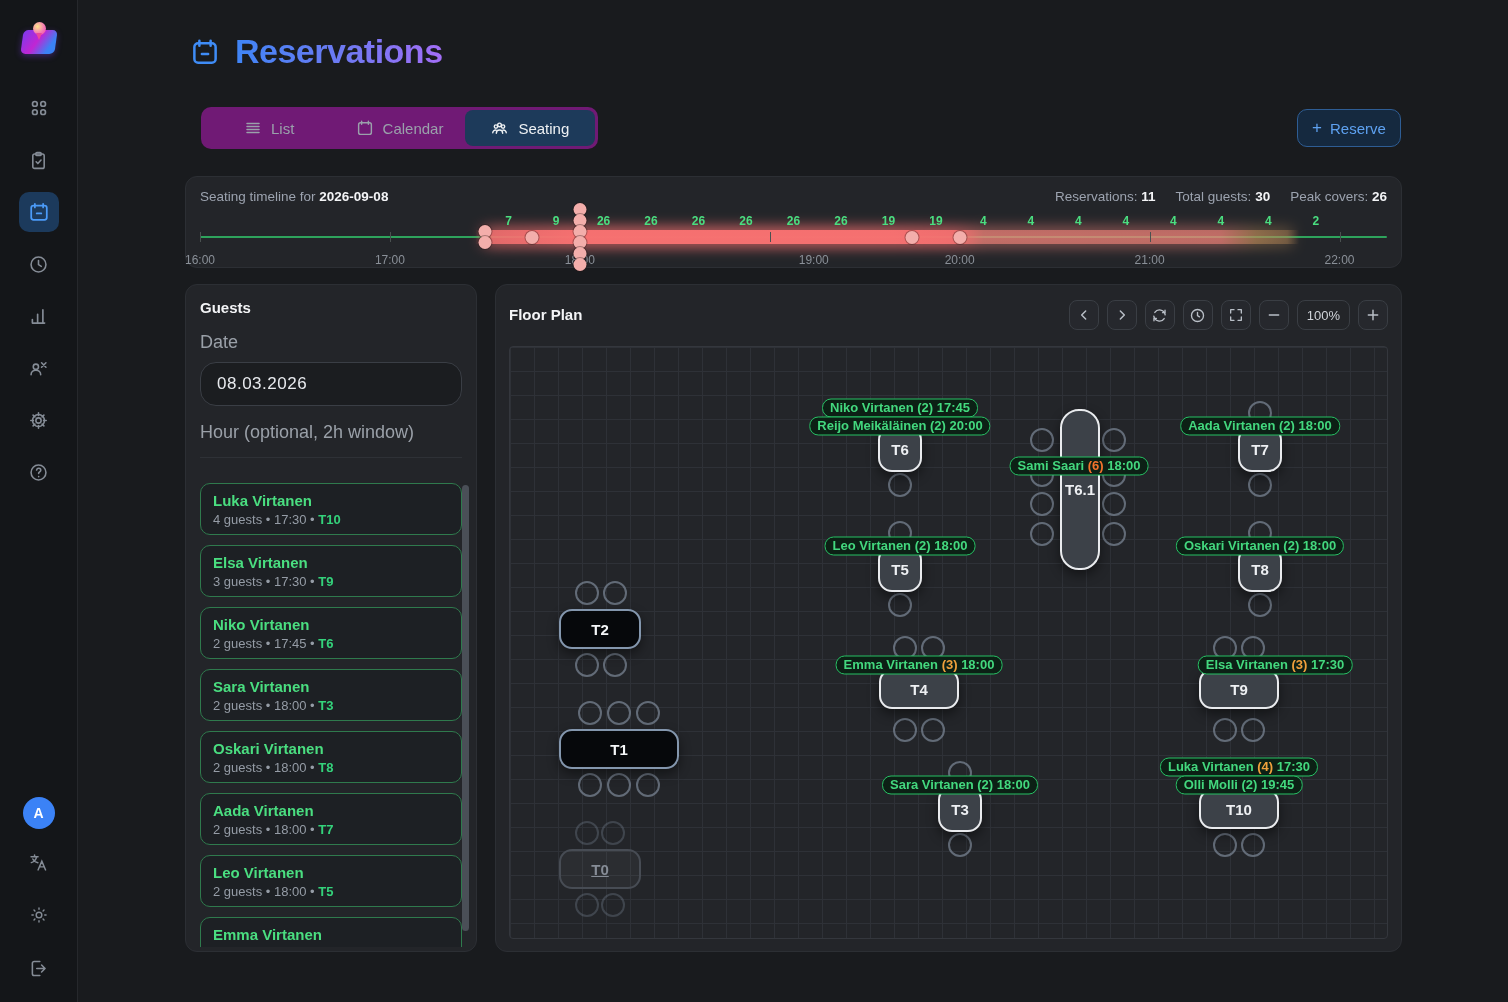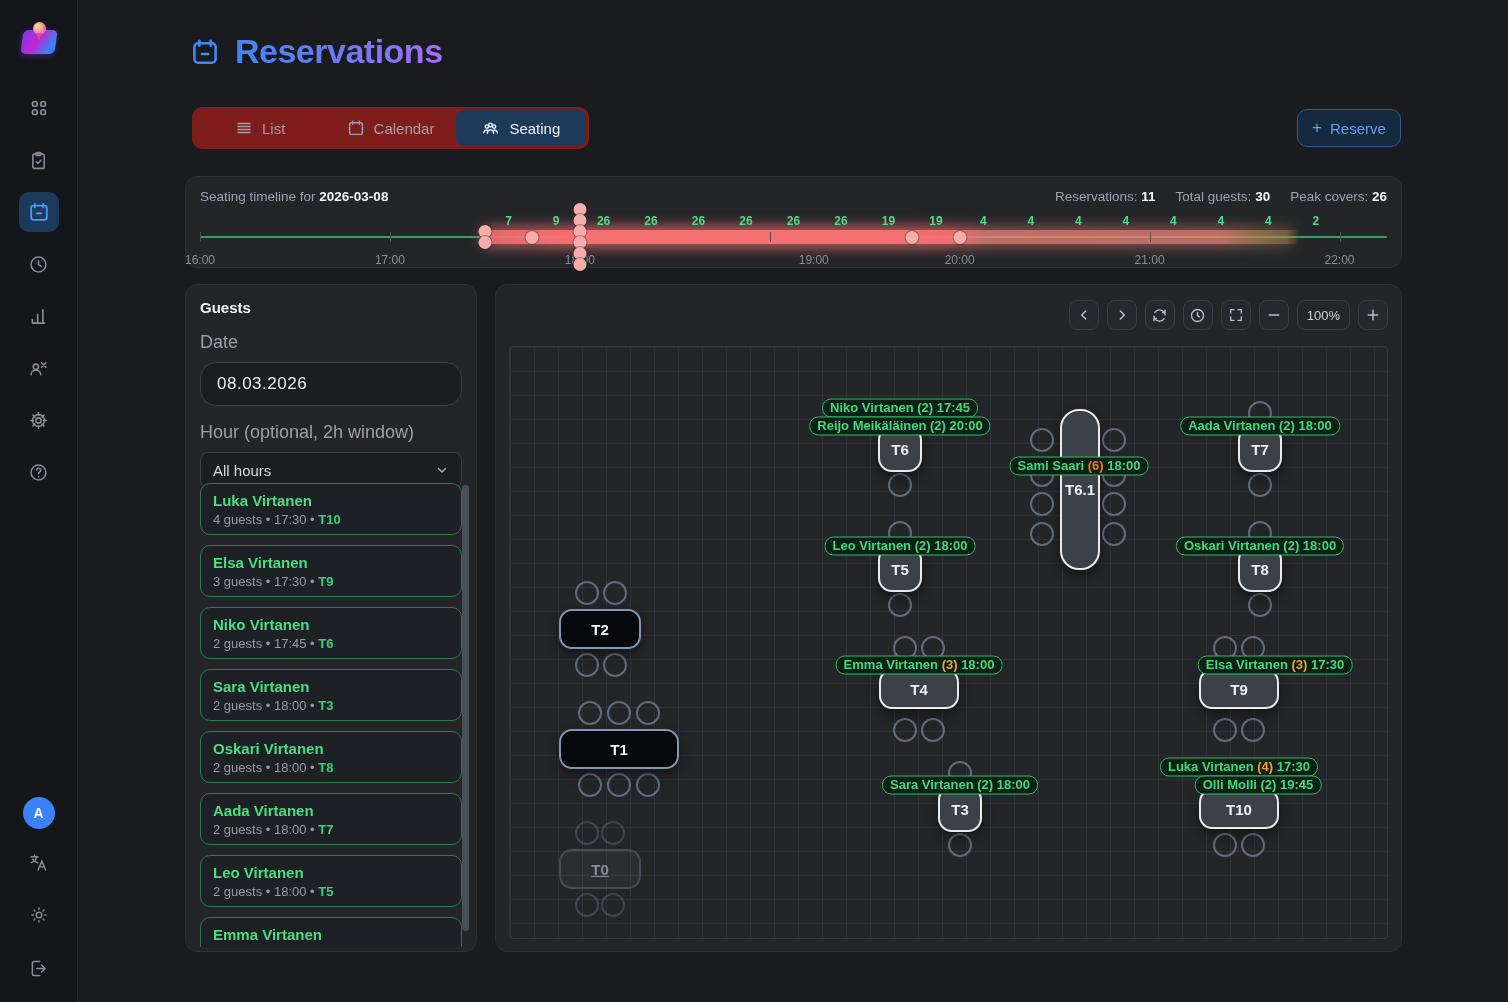--- a/index.html
+++ b/index.html
@@ -49,22 +49,22 @@
 
   .page-header { position:absolute; left:112px; top:32px; display:flex; align-items:center; gap:15px; }
   .page-title {
     font-size:34px; font-weight:800; letter-spacing:-.5px;
     background:linear-gradient(90deg,#3f85f6,#7179f2 55%,#a36ef7);
     -webkit-background-clip:text; background-clip:text;
     color:transparent; -webkit-text-fill-color:transparent;
   }
 
   .tabbar {
-    position:absolute; left:114px; top:107px; width:397px; height:42px;
-    background:#7f1d1d; border-radius:10px; display:flex; padding:3px;
+    position:absolute; left:123px; top:107px; width:397px; height:42px;
+    background:#701a75; border-radius:10px; display:flex; padding:3px;
   }
   .tab {
     flex:1; border-radius:8px; display:flex; align-items:center; justify-content:center;
     gap:9px; color:#9aa1ab; font-size:15px; cursor:pointer;
   }
   .tab.active { background:#1d3a5a; color:#eef1f4; }
 
   .reserve-btn {
     position:absolute; left:1219px; top:109px; width:104px; height:38px;
     border:1px solid #2e5d94; border-radius:10px; background:#15293f;
@@ -336,21 +336,21 @@
 
   <button class="reserve-btn">
     <span class="plus">+</span>
     <span>Reserve</span>
   </button>
 
   <div class="card timeline-card">
     <div class="tl-head">
       <div>
         <span>Seating timeline for</span>
-        <b>2026-03-08</b>
+        <b>2026-09-08</b>
       </div>
       <div class="tl-stats">
         <span><span>Reservations:</span> <b>11</b></span>
         <span><span>Total guests:</span> <b>30</b></span>
         <span><span>Peak covers:</span> <b>26</b></span>
       </div>
     </div>
     <div class="tl-track" id="tl-track">
       <div class="tl-line"></div>
       <div class="tl-glow"></div>
@@ -399,28 +399,20 @@
         <div class="tl-dot" style="left: 60%; top: 53.5px;"></div>
         <div class="tl-dot" style="left: 64%; top: 53.5px;"></div>
       </div>
   </div>
 
   <div class="card guests-panel">
     <div class="g-title">Guests</div>
     <div class="g-label">Date</div>
     <input class="g-date-input" value="08.03.2026" style="">
     <div class="g-label">Hour (optional, 2h window)</div>
-    <div class="g-select">
-      <span>All hours</span>
-      <span>
-          <svg width="14" height="14" viewBox="0 0 24 24" fill="none" stroke="#aab0b8" stroke-width="2.4" stroke-linecap="round">
-            <path d="M6 9.5l6 6 6-6"></path>
-          </svg>
-        </span>
-    </div>
     <div class="g-divider"></div>
     <div class="guest-list" id="guest-list">
         <div class="guest-card">
           <div class="gc-name">Luka Virtanen</div>
           <div class="gc-meta">4 guests • 17:30 • <span class="tbl">T10</span></div>
         </div>
         <div class="guest-card">
           <div class="gc-name">Elsa Virtanen</div>
           <div class="gc-meta">3 guests • 17:30 • <span class="tbl">T9</span></div>
         </div>
@@ -446,20 +438,21 @@
         </div>
         <div class="guest-card">
           <div class="gc-name">Emma Virtanen</div>
           <div class="gc-meta">2 guests • 18:00 • <span class="tbl">T4</span></div>
         </div>
       </div>
     <div class="g-scroll"></div>
   </div>
 
   <div class="card floorplan-panel">
+    <div class="fp-title">Floor Plan</div>
     <div class="fp-toolbar">
       <div class="fp-btn">
           <span>
             <svg width="16" height="16" viewBox="0 0 24 24" fill="none" stroke="currentColor" stroke-width="2.2" stroke-linecap="round" stroke-linejoin="round">
               <path d="M14.5 6l-6 6 6 6"></path>
             </svg>
           </span>
         </div>
       <div class="fp-btn">
           <span>
@@ -584,21 +577,21 @@
         </div>
         <div class="badge" style="left: 450px; top: 438px;">Sara Virtanen <span class="ok">(2)</span> 18:00</div>
         <div class="chair" style="left: 703px; top: 414px;"></div>
         <div class="chair" style="left: 731px; top: 414px;"></div>
         <div class="chair" style="left: 703px; top: 486px;"></div>
         <div class="chair" style="left: 731px; top: 486px;"></div>
         <div class="fp-table occupied" style="left: 689px; top: 442px; width: 80px; height: 40px; border-radius: 13px;">
           <span>T10</span>
         </div>
         <div class="badge" style="left: 729px; top: 420px;">Luka Virtanen <span class="warn">(4)</span> 17:30</div>
-        <div class="badge" style="left: 729px; top: 438px; margin-left: 19px;">Olli Molli <span class="ok">(2)</span> 19:45</div>
+        <div class="badge" style="left: 729px; top: 438px;">Olli Molli <span class="ok">(2)</span> 19:45</div>
         <div class="chair dim" style="left: 65px; top: 474px;"></div>
         <div class="chair dim" style="left: 91px; top: 474px;"></div>
         <div class="chair dim" style="left: 65px; top: 546px;"></div>
         <div class="chair dim" style="left: 91px; top: 546px;"></div>
         <div class="fp-table disabled" style="left: 49px; top: 502px; width: 82px; height: 40px; border-radius: 13px;">
           <span>T0</span>
         </div>
       </div>
   </div>
 

